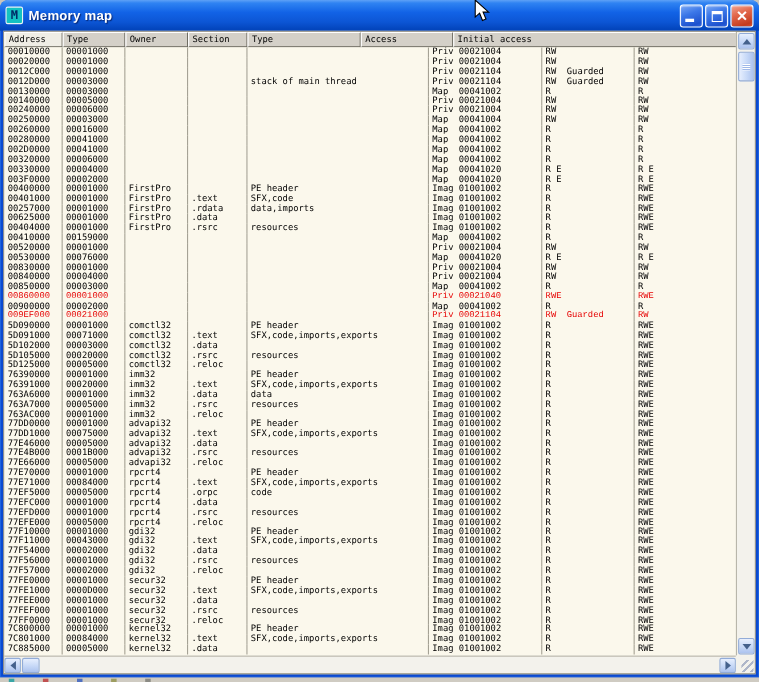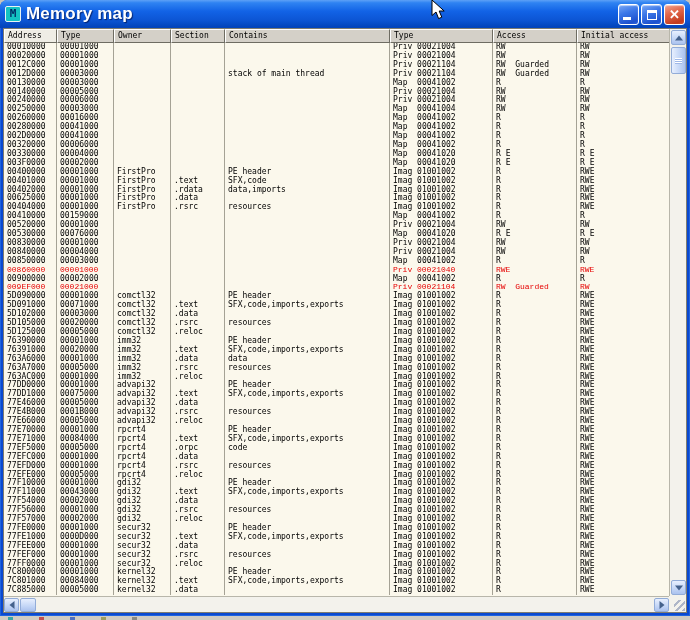--- a/index.html
+++ b/index.html
@@ -11,21 +11,21 @@
   *{margin:0;padding:0;box-sizing:border-box;}
   body{width:690px;height:620px;overflow:hidden;background:#C8C4BC;font-family:"DejaVu Sans Mono",monospace;}
   #window{position:absolute;left:0;top:0;width:690px;height:616px;background:var(--window-border);
     border-radius:8px 8px 0 0;box-shadow:inset 0 0 0 1px #1E63E0;}
   
   #titlebar{position:absolute;left:0;top:0;right:0;height:28px;border-radius:7px 7px 0 0;
     background:linear-gradient(180deg,#5EA1F6 0%,var(--title-blue-top) 10%,#1263E6 40%,var(--title-blue-bottom) 72%,#0345BC 95%);
     display:flex;align-items:center;padding:0 5px;}
   #title-icon{width:16px;height:16px;background:#14C2C2;border:1px solid #E9F4F4;border-radius:2px;
     color:#002A66;font-weight:bold;font-size:11px;line-height:14px;text-align:center;margin-right:5px;flex:0 0 auto;}
-  #title-text{color:#fff;font-family:"Liberation Sans",sans-serif;font-weight:bold;font-size:17px;
+  #title-text{color:#fff;font-family:"Liberation Sans",sans-serif;font-weight:bold;font-size:12px;
     text-shadow:1px 1px 1px rgba(0,10,60,.65);letter-spacing:.2px;}
   #win-buttons{margin-left:auto;display:flex;gap:2px;}
   .winbtn{width:21px;height:21px;border-radius:3px;border:1px solid #FFFFFF;position:relative;
     background:linear-gradient(160deg,#7AA8F5 0%,#3B77E8 40%,#1D51CE 85%,#2E63DE 100%);
     box-shadow:inset 0 1px 1px rgba(255,255,255,.6);}
   .winbtn.close{background:linear-gradient(160deg,#F2A490 0%,#E2674A 40%,#C33B1E 85%,#D4502E 100%);}
   .glyph-min{position:absolute;left:4px;bottom:4px;width:8px;height:3px;background:#fff;}
   .glyph-max{position:absolute;left:5px;top:5px;width:10px;height:10px;border:1px solid #fff;border-top-width:3px;}
   .glyph-close{position:absolute;left:0;top:1px;width:100%;text-align:center;color:#fff;font-weight:bold;
     font-family:"Liberation Sans",sans-serif;font-size:13px;line-height:18px;}
@@ -94,21 +94,20 @@
         </div>
     </div>
   </div>
 
   <div id="client">
     <div id="header-row">
         <div class="hcell c0 sorted">Address</div>
         <div class="hcell c1">Type</div>
         <div class="hcell c2">Owner</div>
         <div class="hcell c3">Section</div>
-        <div class="hcell c4">Contains</div>
         <div class="hcell c5">Type</div>
         <div class="hcell c6">Access</div>
         <div class="hcell c7">Initial access</div>
       </div>
     <div id="table-body">
         <div class="trow">
           <div class="tcell c0">00010000</div>
           <div class="tcell c1">00001000</div>
           <div class="tcell c2"></div>
           <div class="tcell c3"></div>
@@ -261,21 +260,21 @@
           <div class="tcell c0">00401000</div>
           <div class="tcell c1">00001000</div>
           <div class="tcell c2">FirstPro</div>
           <div class="tcell c3">.text</div>
           <div class="tcell c4">SFX,code</div>
           <div class="tcell c5">Imag 01001002</div>
           <div class="tcell c6">R</div>
           <div class="tcell c7">RWE</div>
         </div>
         <div class="trow">
-          <div class="tcell c0">00402000</div>
+          <div class="tcell c0">00257000</div>
           <div class="tcell c1">00001000</div>
           <div class="tcell c2">FirstPro</div>
           <div class="tcell c3">.rdata</div>
           <div class="tcell c4">data,imports</div>
           <div class="tcell c5">Imag 01001002</div>
           <div class="tcell c6">R</div>
           <div class="tcell c7">RWE</div>
         </div>
         <div class="trow">
           <div class="tcell c0">00625000</div>

